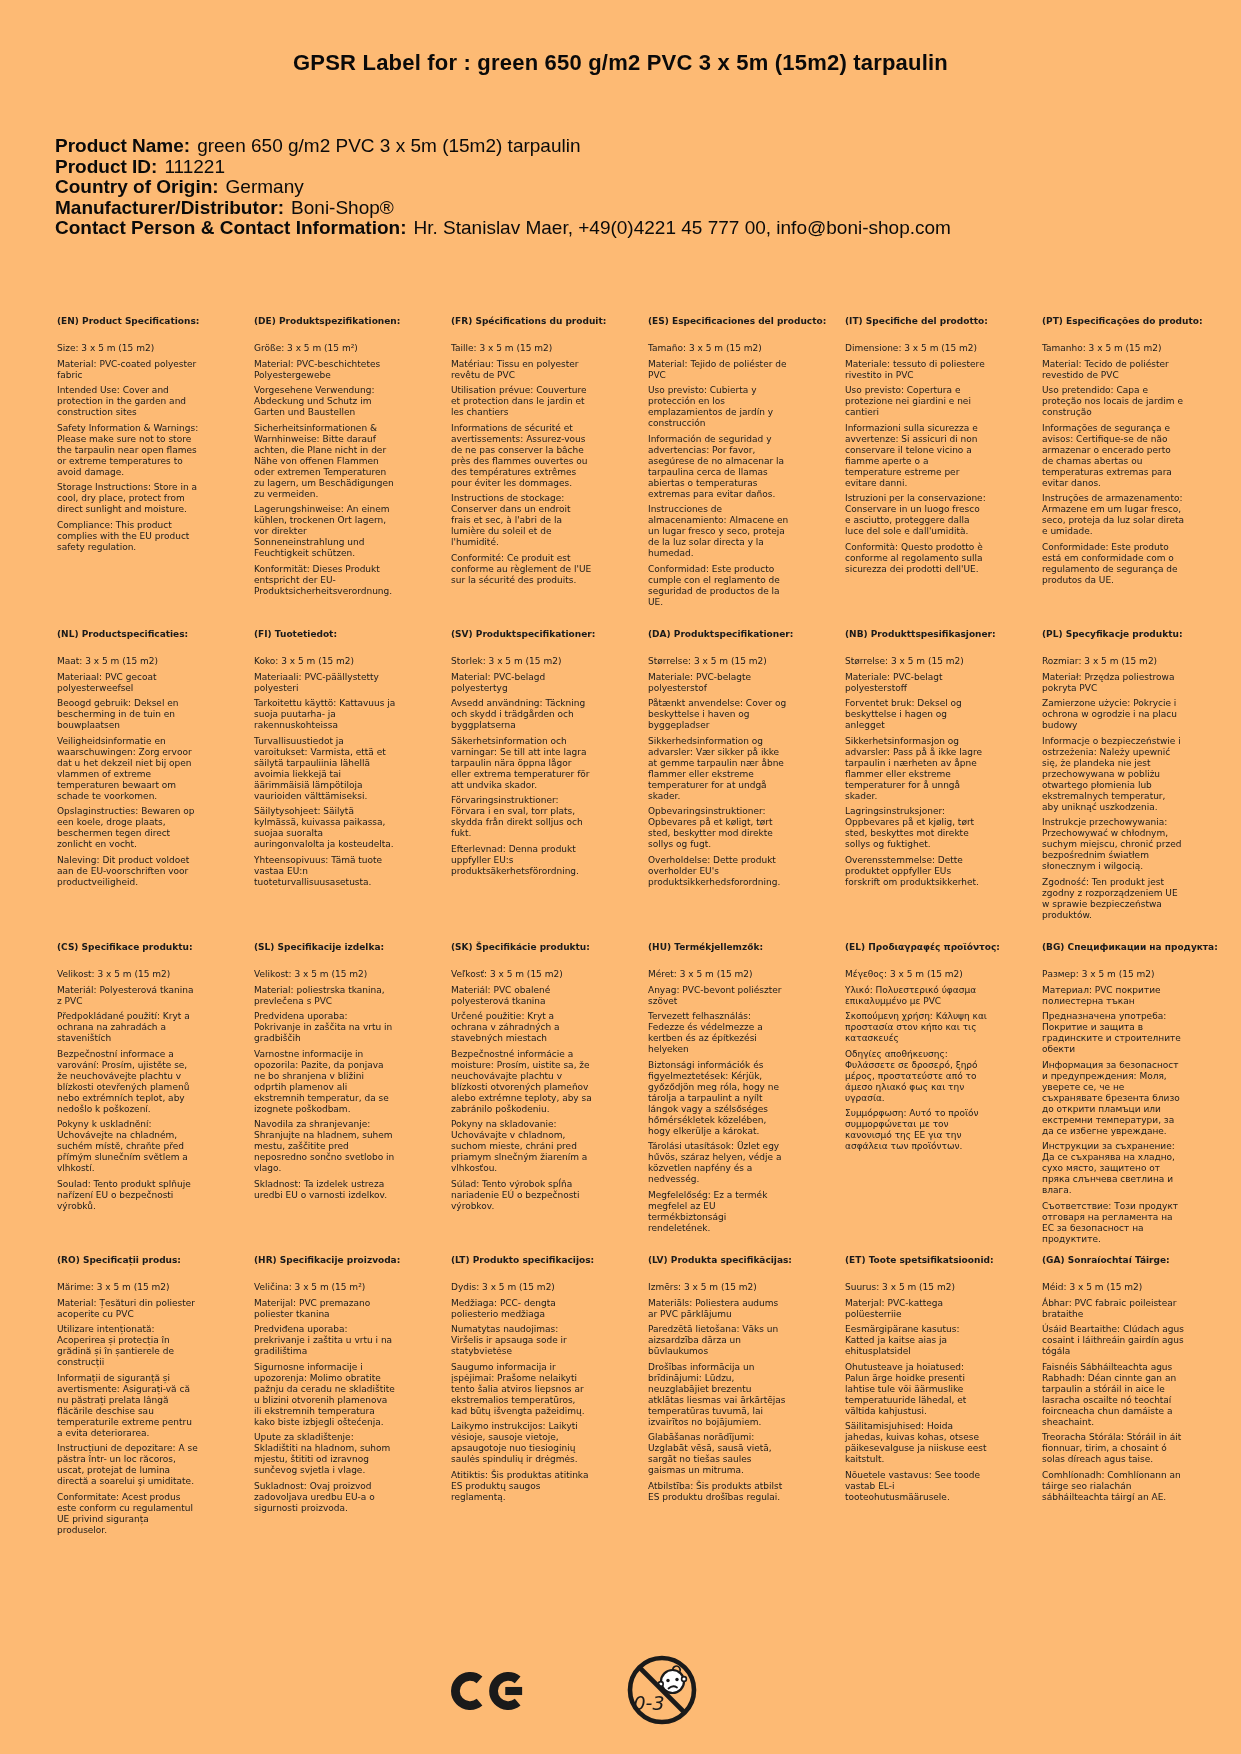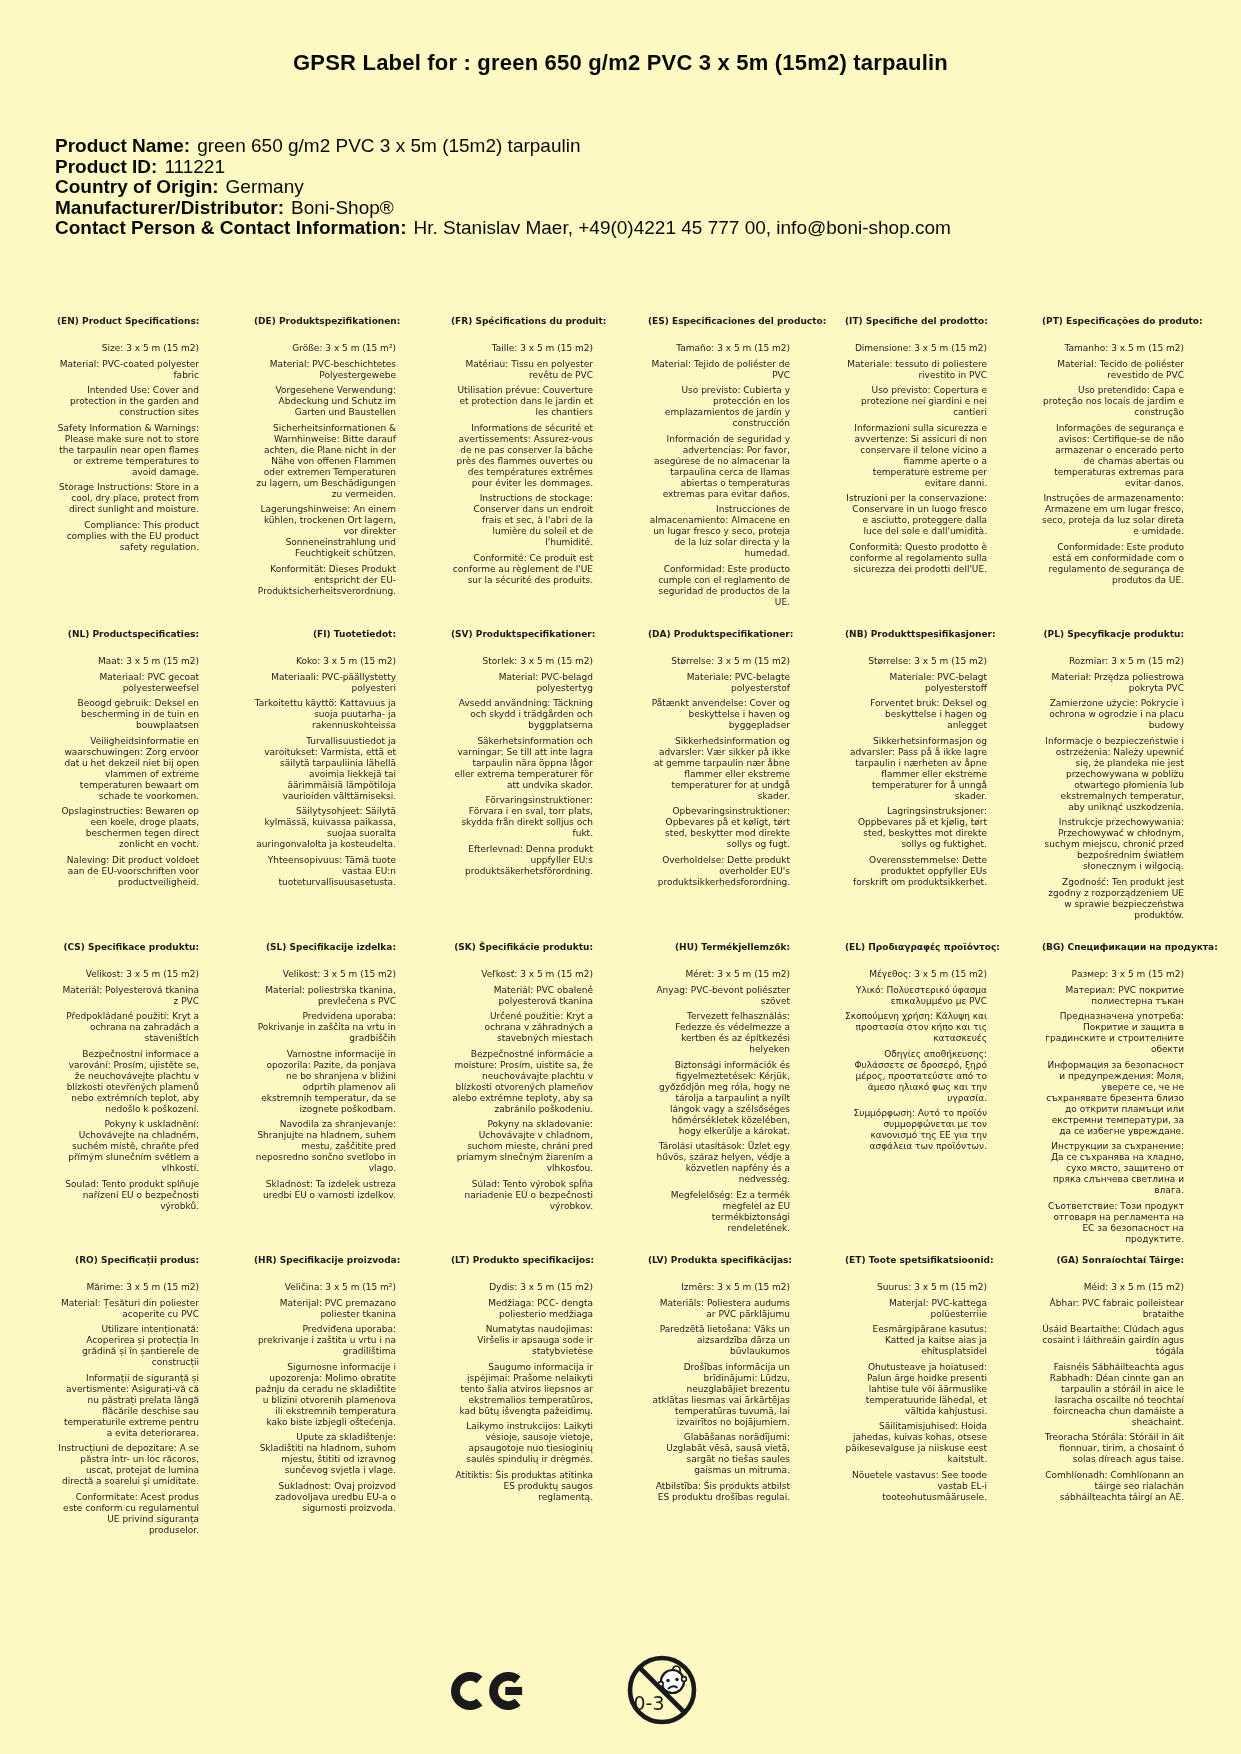--- a/index.html
+++ b/index.html
@@ -1,19 +1,19 @@
 <!DOCTYPE html>
 <html><head>
 <meta charset="utf-8">
 <style>
   html,body{margin:0;padding:0;background:#e8e8e8;}
   .page{
     position:relative;
     width:1241px;height:1754px;
-    background:#fef9c3;
+    background:#fdba74;
     margin:0 auto;
     color:#111;
     overflow:hidden;
   }
   .title{
     position:absolute;top:50px;left:0;width:100%;
     text-align:center;
     font-family:"Liberation Sans",sans-serif;
     font-weight:bold;font-size:22px;letter-spacing:0.2px;
     color:#0a0a0a;
@@ -23,30 +23,29 @@
     font-family:"Liberation Sans",sans-serif;
     font-size:19px;line-height:20.5px;color:#0a0a0a;
   }
   .info-line .lbl{font-weight:bold;margin-right:7px;}
   .grid{
     position:absolute;top:316px;left:57px;
     display:grid;
     grid-template-columns:repeat(6,142px);
     column-gap:55px;
     grid-auto-rows:313px;
-    text-align:right;
   }
   .block{
     font-family:"DejaVu Sans",sans-serif;
     font-size:9px;line-height:11px;color:#1a1a1a;
   }
   .bhead{font-weight:bold;white-space:nowrap;}
   .para{margin-top:4.5px;}
   .bsize{margin-top:16px;}
-  .footer-icons{position:absolute;left:0;top:0;width:100%;height:100%;pointer-events:none;}
+  .footer-icons{position:absolute;left:0;top:0;width:100%;height:100%;pointer-events:none;font-style:italic;}
   .ce{position:absolute;left:451px;top:1660px;}
   .age{position:absolute;left:626px;top:1654px;}
 </style>
 </head>
 <body>
 
 <div class="page">
 
   <div class="title">GPSR Label for : green 650 g/m2 PVC 3 x 5m (15m2) tarpaulin</div>
 

